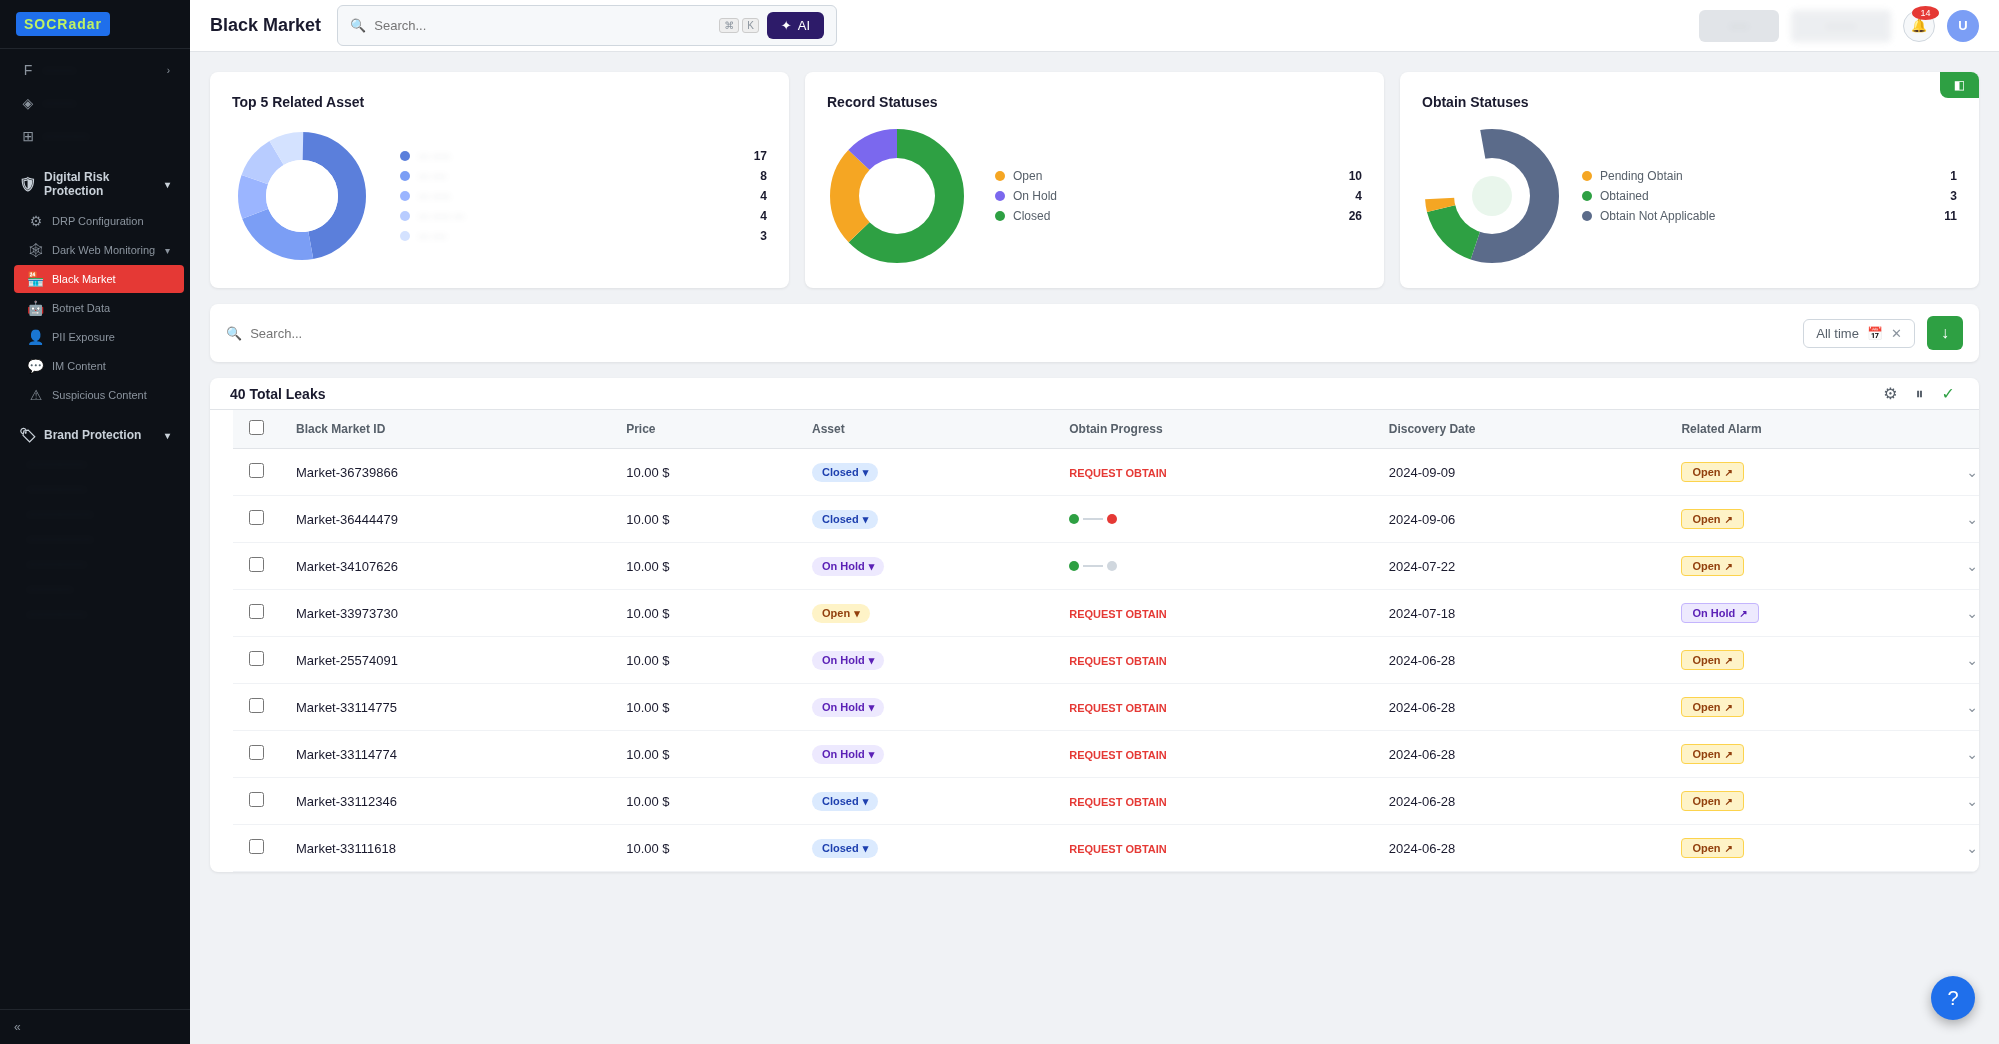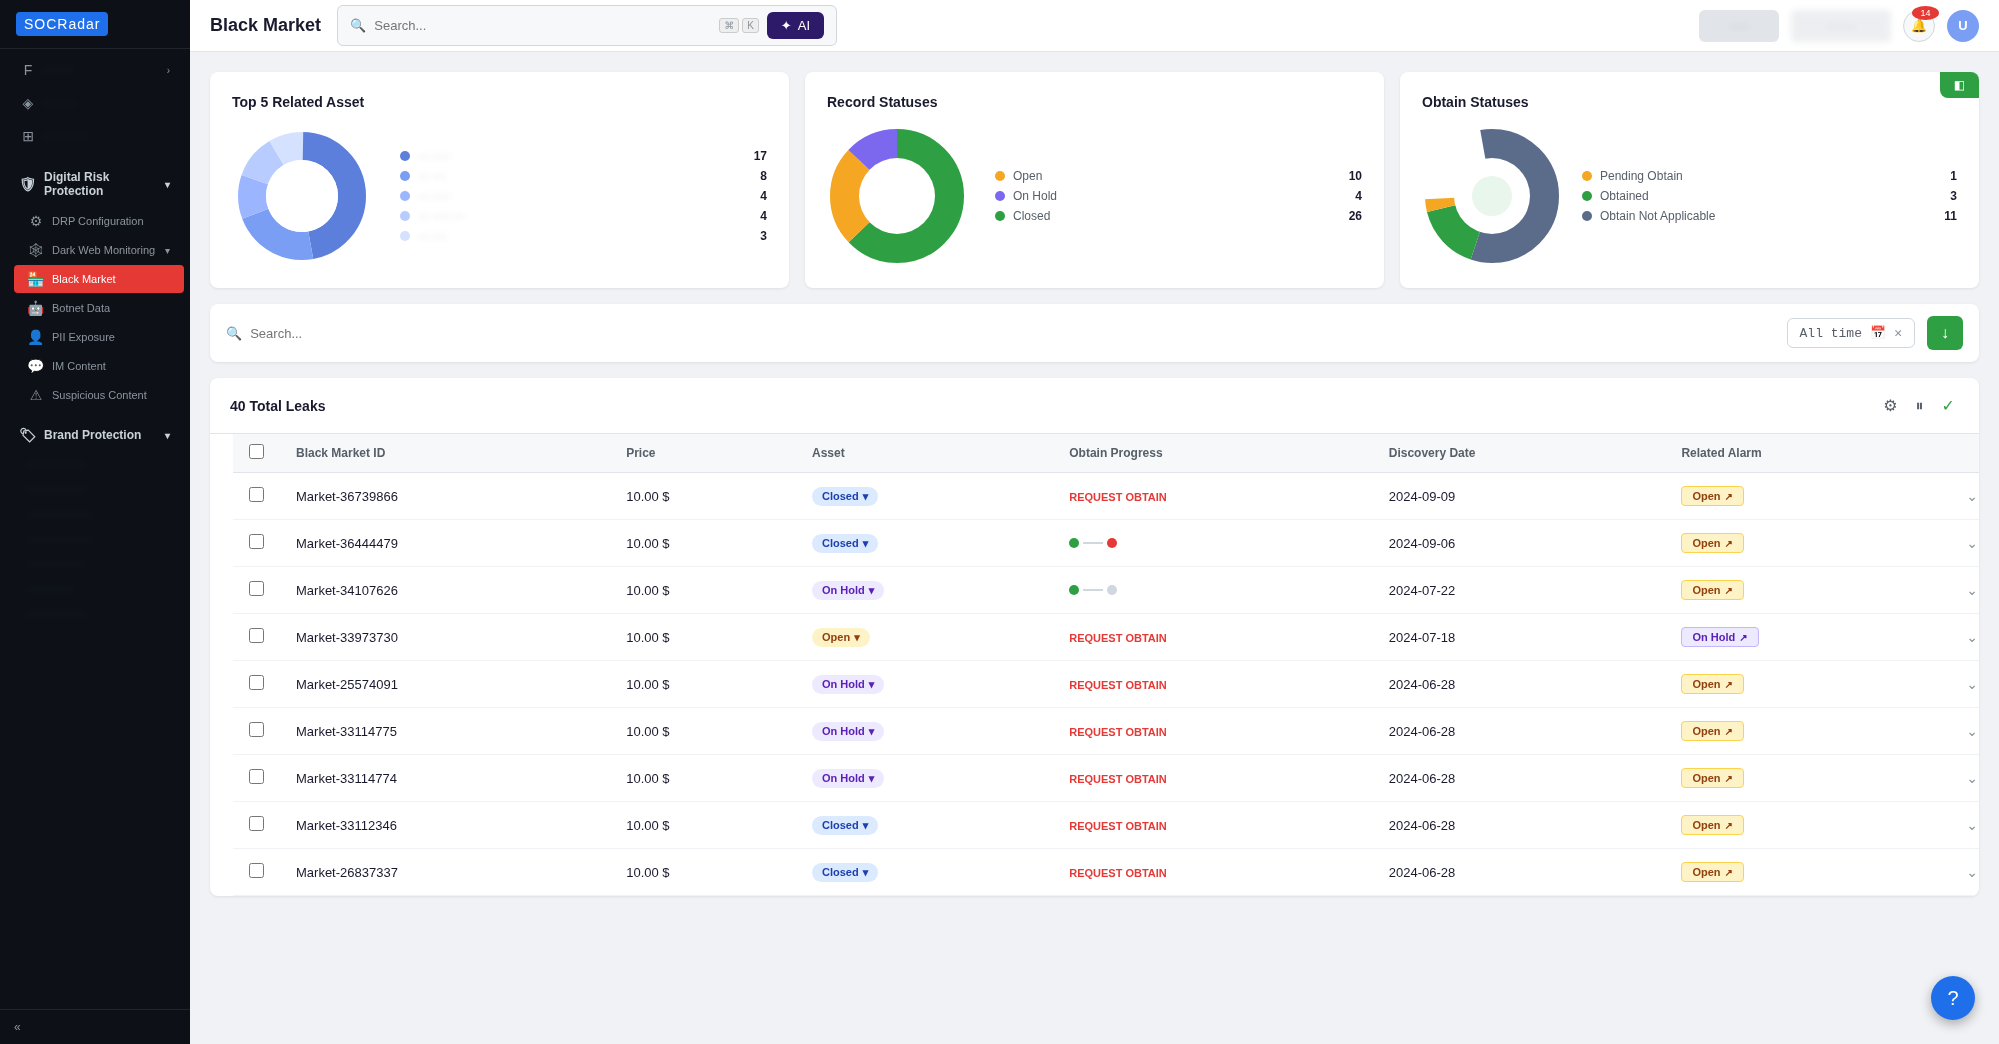--- a/index.html
+++ b/index.html
@@ -17,22 +17,22 @@
       overflow-x: hidden;
     }
     .sidebar-logo {
       padding: 12px 16px;
       display: flex;
       align-items: center;
       border-bottom: 1px solid #21262d;
     }
     .logo-box {
       background: #1f6feb;
-      color: #ffffff;
-      font-weight: 400;
+      color: #bef264;
+      font-weight: 700;
       font-size: 14px;
       padding: 4px 8px;
       border-radius: 4px;
       letter-spacing: 1px;
     }
     .sidebar-section {
       padding: 4px 0;
     }
     .sidebar-item {
       display: flex;
@@ -189,21 +189,20 @@
     .time-select {
       display: flex;
       align-items: center;
       gap: 8px;
       border: 1px solid #d0d7de;
       border-radius: 6px;
       padding: 6px 12px;
       font-size: 13px;
       color: #57606a;
       cursor: pointer;
-      font-family: Liberation Mono, monospace;
     }
     .download-btn {
       background: #2ea043;
       color: white;
       border: none;
       border-radius: 6px;
       padding: 8px 14px;
       cursor: pointer;
       font-size: 16px;
       display: flex;
@@ -215,21 +214,21 @@
     .table-section {
       background: white;
       border-radius: 8px;
       box-shadow: 0 1px 3px rgba(0,0,0,0.08);
       overflow: hidden;
     }
     .table-header {
       display: flex;
       align-items: center;
       justify-content: space-between;
-      padding: 14px 20px;
+      padding: 2px 20px;
       border-bottom: 1px solid #e1e4e8;
     }
     .table-title { font-size: 14px; font-weight: 600; color: #1a1a2e; }
     .table-actions { display: flex; gap: 10px; align-items: center; }
     .tbl-action-btn { background: none; border: none; cursor: pointer; font-size: 16px; color: #57606a; padding: 4px; }
     .tbl-action-btn.green { color: #2ea043; }
     table { width: 100%; border-collapse: collapse; margin-left: 23px; }
     thead th {
       padding: 10px 16px;
       text-align: left;
@@ -749,21 +748,21 @@
     <td>2024-06-28</td>
     <td>
       <span class="alarm-badge alarm-open">
         Open <span class="ext-icon">↗</span>
       </span>
     </td>
     <td><button class="expand-btn">⌄</button></td>
   </tr>
             <tr>
     <td><input type="checkbox" class="checkbox" style=""></td>
-    <td>Market-26837337</td>
+    <td>Market-33111618</td>
     <td>10.00 $</td>
     <td>
       <span class="status-badge status-closed">
         Closed <span>▾</span>
       </span>
     </td>
     <td><a class="obtain-link">REQUEST OBTAIN</a></td>
     <td>2024-06-28</td>
     <td>
       <span class="alarm-badge alarm-open">

